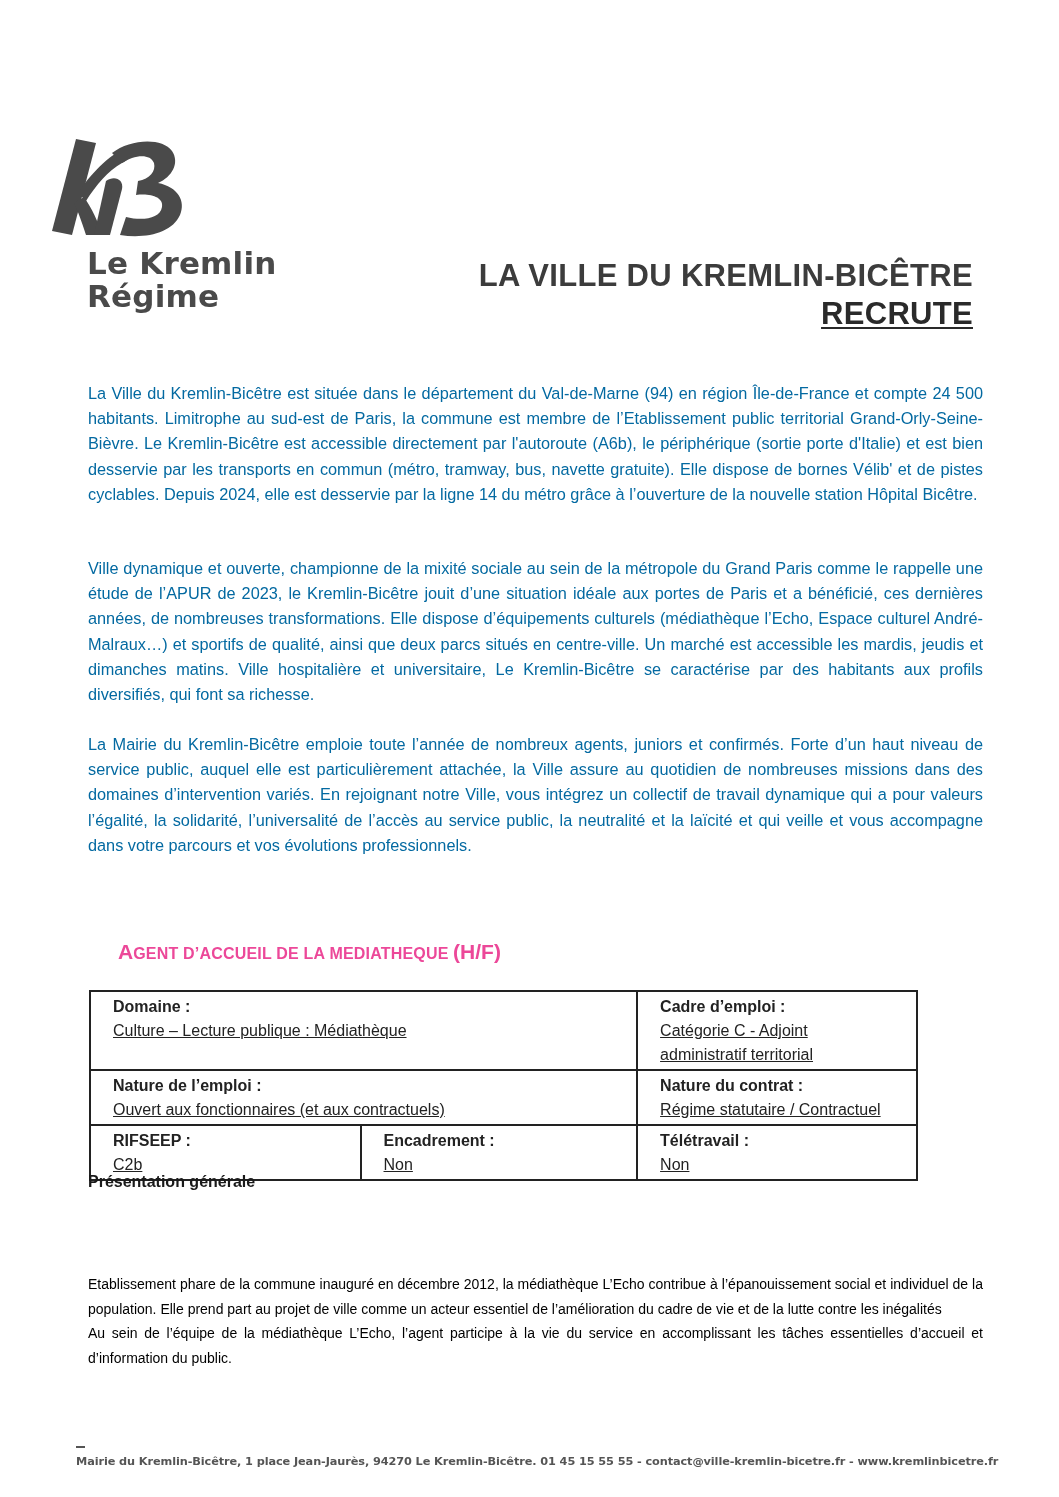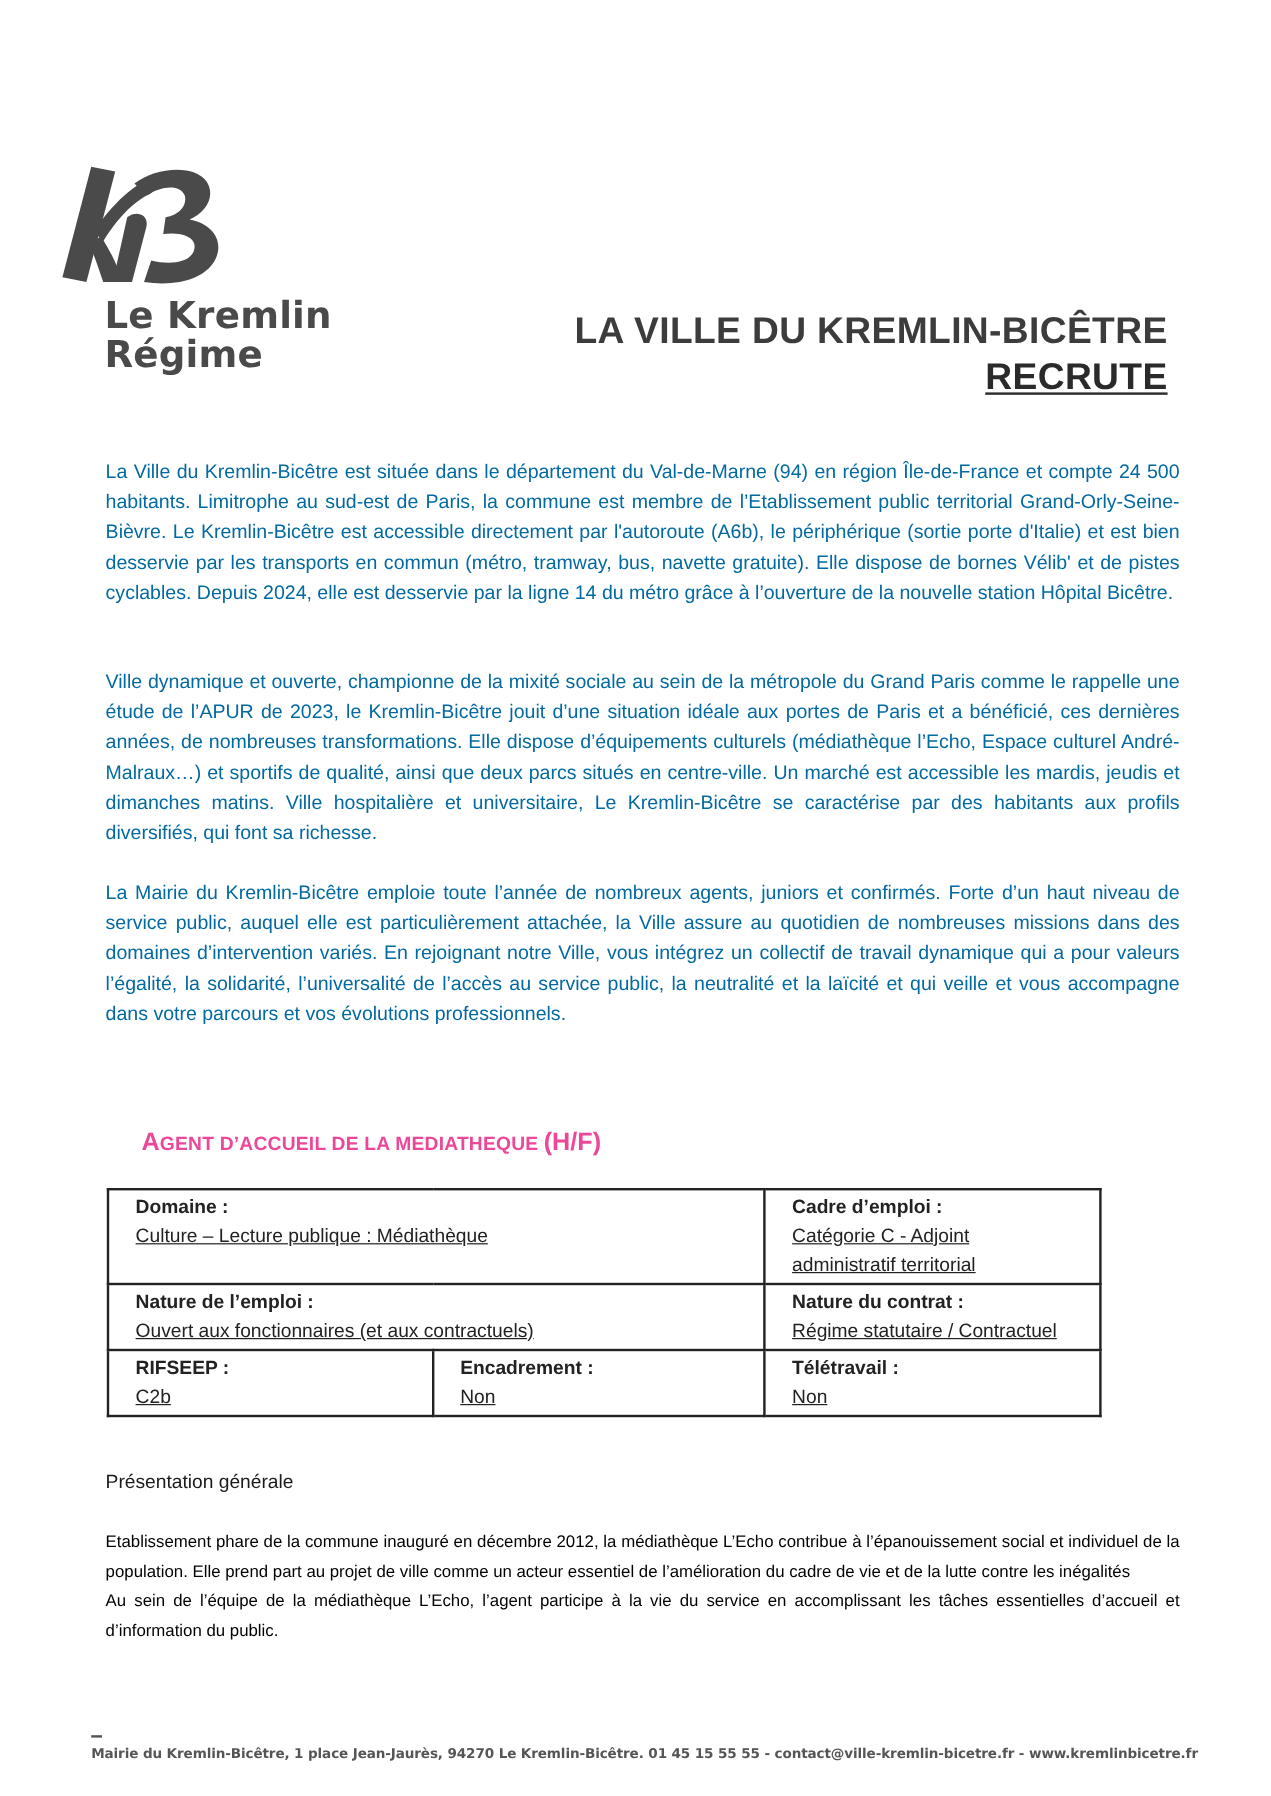--- a/index.html
+++ b/index.html
@@ -28,21 +28,21 @@
   #job-title .small { font-size:16px; letter-spacing:0.2px; }
   #job-title .hf { font-size:21px; }
 
   
   #job-table { left:89px; top:990px; width:829px; border-collapse:collapse; font-size:16px; color:#222; }
   #job-table td { border:2px solid #222; vertical-align:top; padding:3px 0 2px 22px; line-height:24px; }
   #job-table .lbl { font-weight:bold; display:block; }
   #job-table .val { display:block;text-decoration:underline; }
 
   
-  #pres-heading { left:88px; top:1227px; font-weight:normal; font-size:16px; color:#1a1a1a; }
+  #pres-heading { left:88px; top:1173px; font-weight:bold; font-size:16px; color:#1a1a1a; }
   #pres-body { left:88px; top:1272px; width:895px; font-size:14px; line-height:24.5px; color:#000000; font-family:Liberation Sans, sans-serif; }
   #pres-body p { margin:0; text-align:justify; }
 
   
   #footer-dash { left:76px; top:1446px; width:9px; height:2px; background:#555; }
   #footer { left:76px; top:1455px; font-size:11.3px; font-weight:bold; color:#555; white-space:nowrap; letter-spacing:-0.1px; font-family:"DejaVu Sans", sans-serif; }
 </style>
 </head>
 <body>
 

